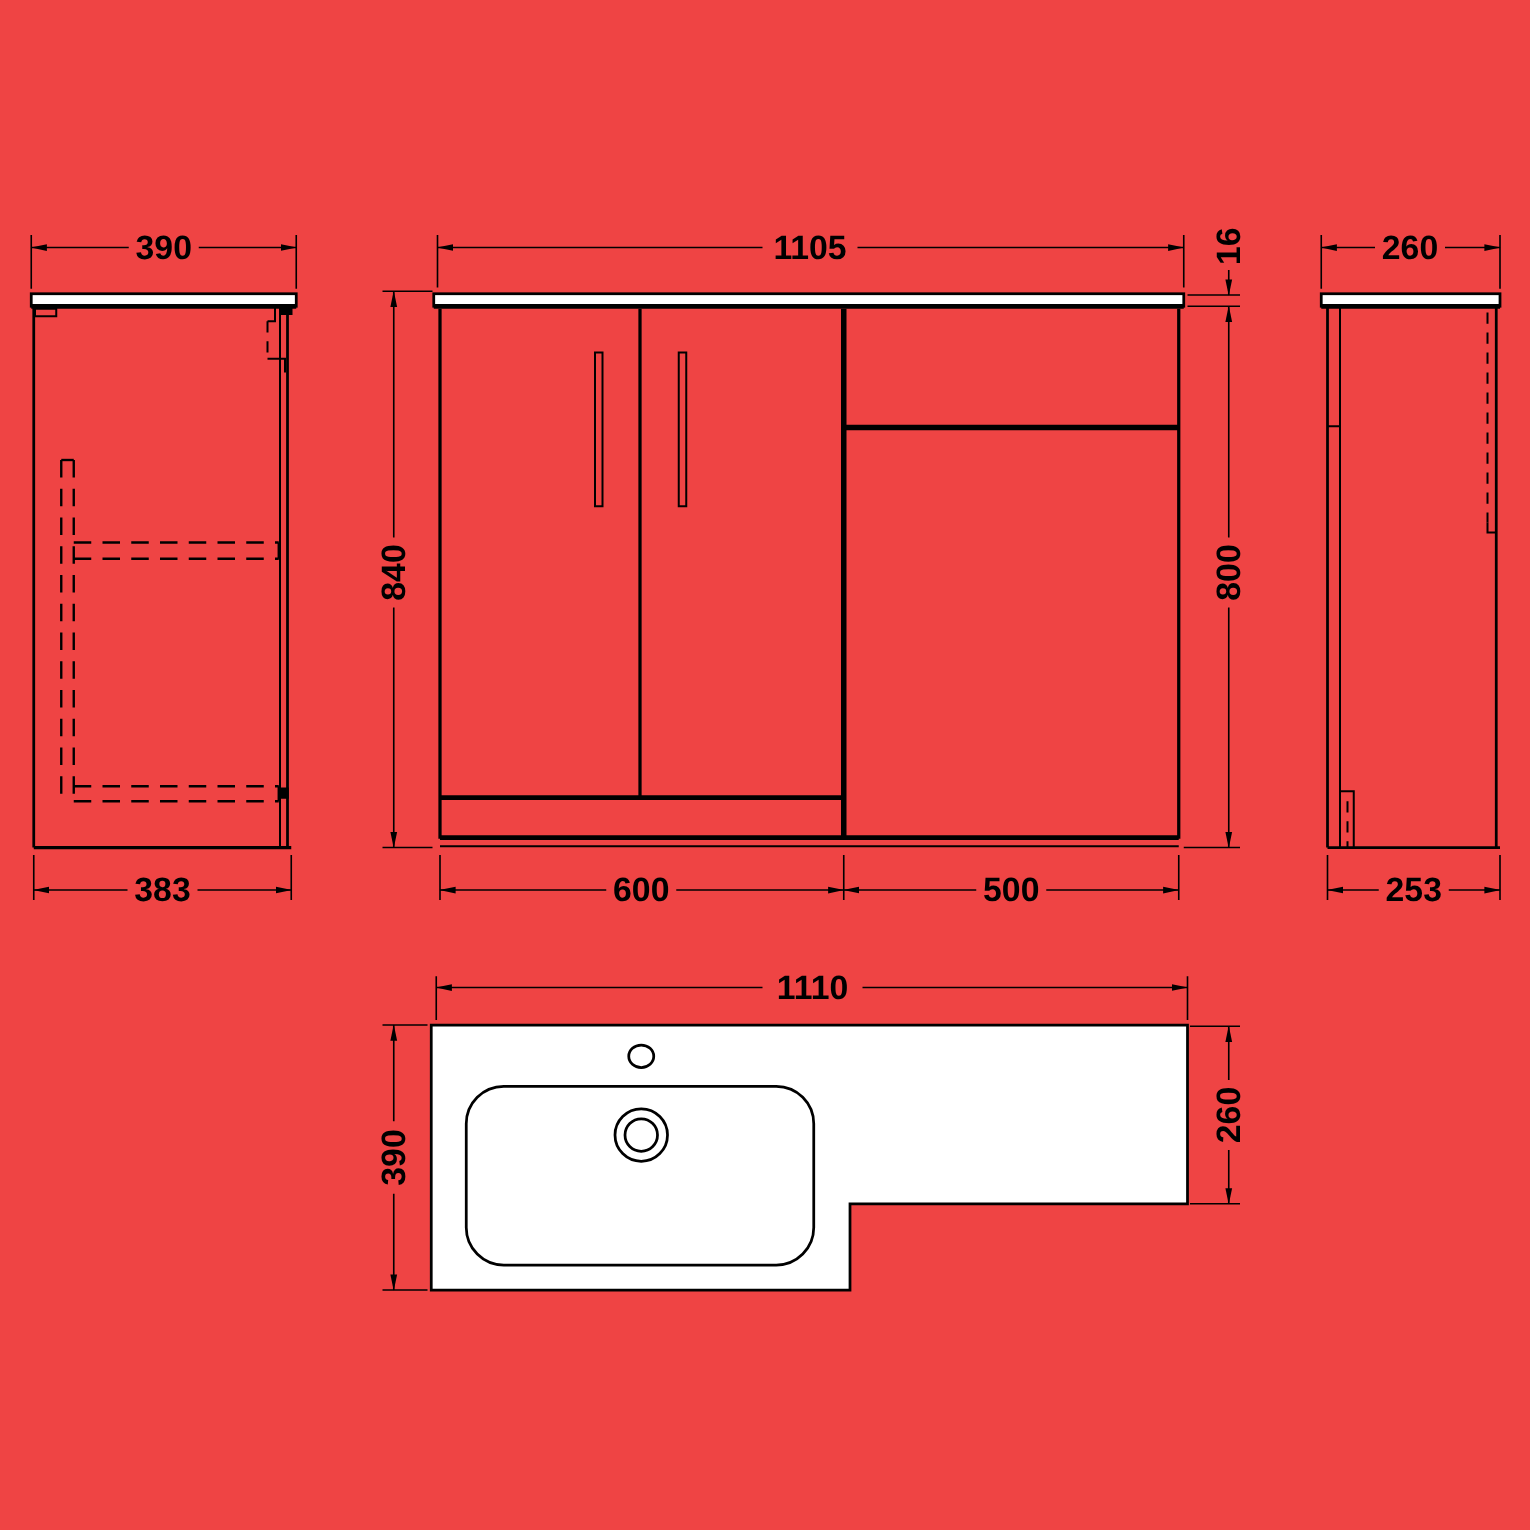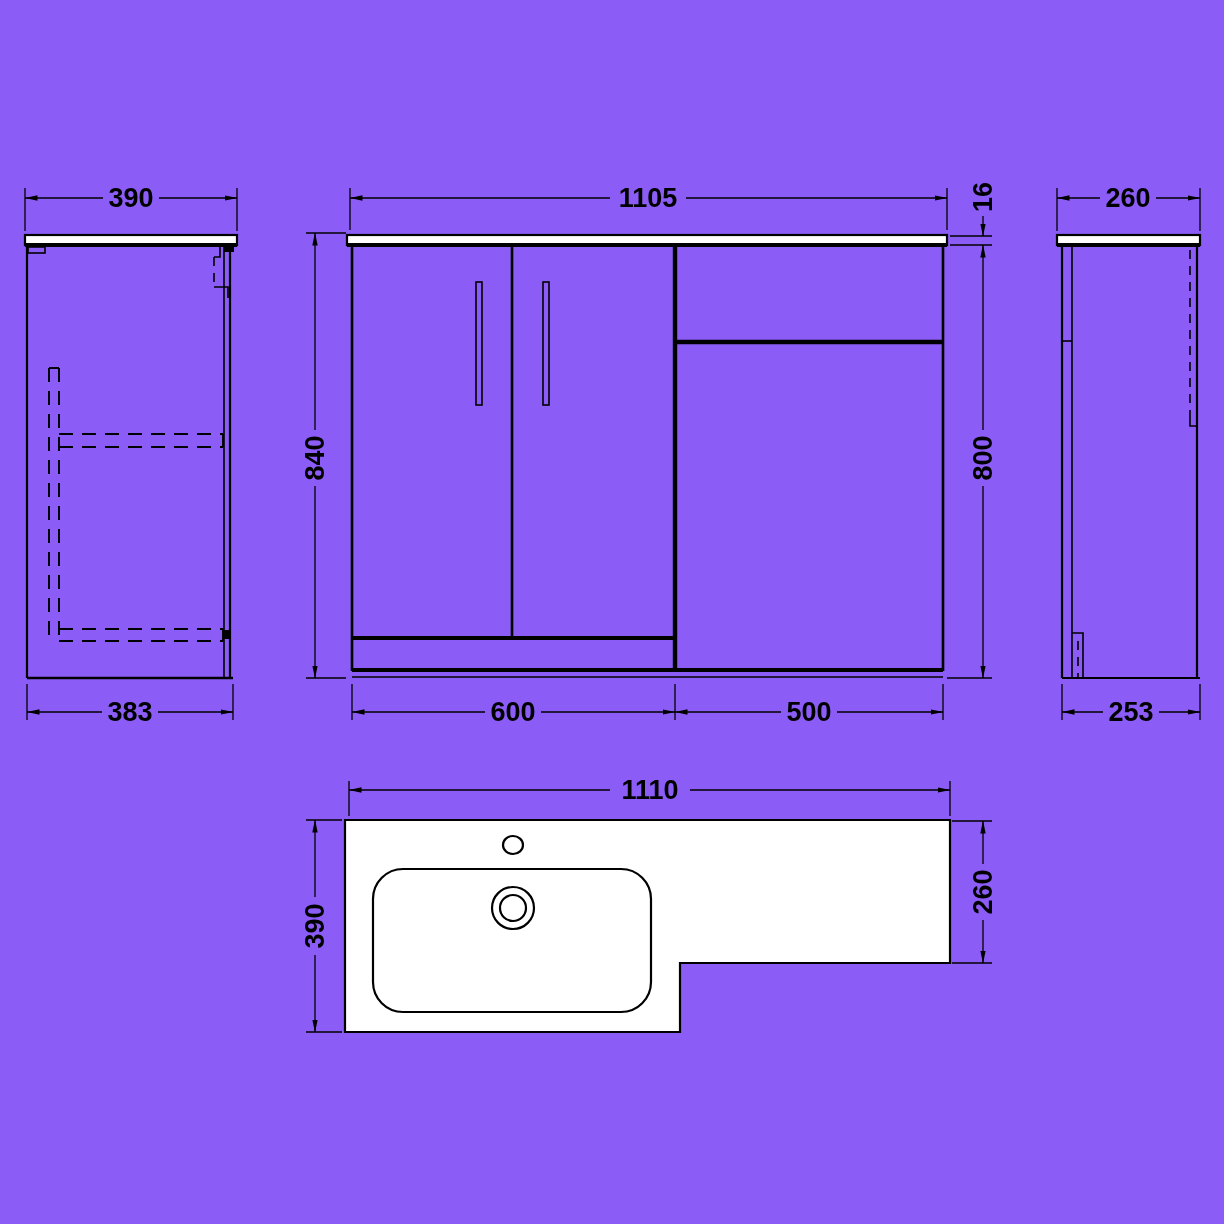--- a/index.html
+++ b/index.html
@@ -1,16 +1,16 @@
 <!DOCTYPE html>
 <html><head>
 <meta charset="utf-8">
 <style>
   html,body{margin:0;padding:0;background:#ffffff;}
-  .canvas{width:1224px;height:1224px;background:#8b5cf6;position:relative;overflow:hidden;}
+  .canvas{width:1224px;height:1224px;background:#ef4444;position:relative;overflow:hidden;}
   svg{display:block;}
   .ol{stroke:#000;stroke-width:2.2;fill:none;}
   .olf{stroke:#000;stroke-width:2.2;fill:#fff;}
   .ol25{stroke:#000;stroke-width:2.6;fill:none;}
   .thick{stroke:#000;stroke-width:3.8;fill:none;}
   .xthick{stroke:#000;stroke-width:4.4;fill:none;}
   .thin{stroke:#000;stroke-width:1.6;fill:none;}
   .dash{stroke:#000;stroke-width:1.9;fill:none;stroke-dasharray:14 9;}
   .dash2{stroke:#000;stroke-width:1.6;fill:none;stroke-dasharray:9 7;}
   .dim{stroke:#000;stroke-width:1.3;fill:none;}

